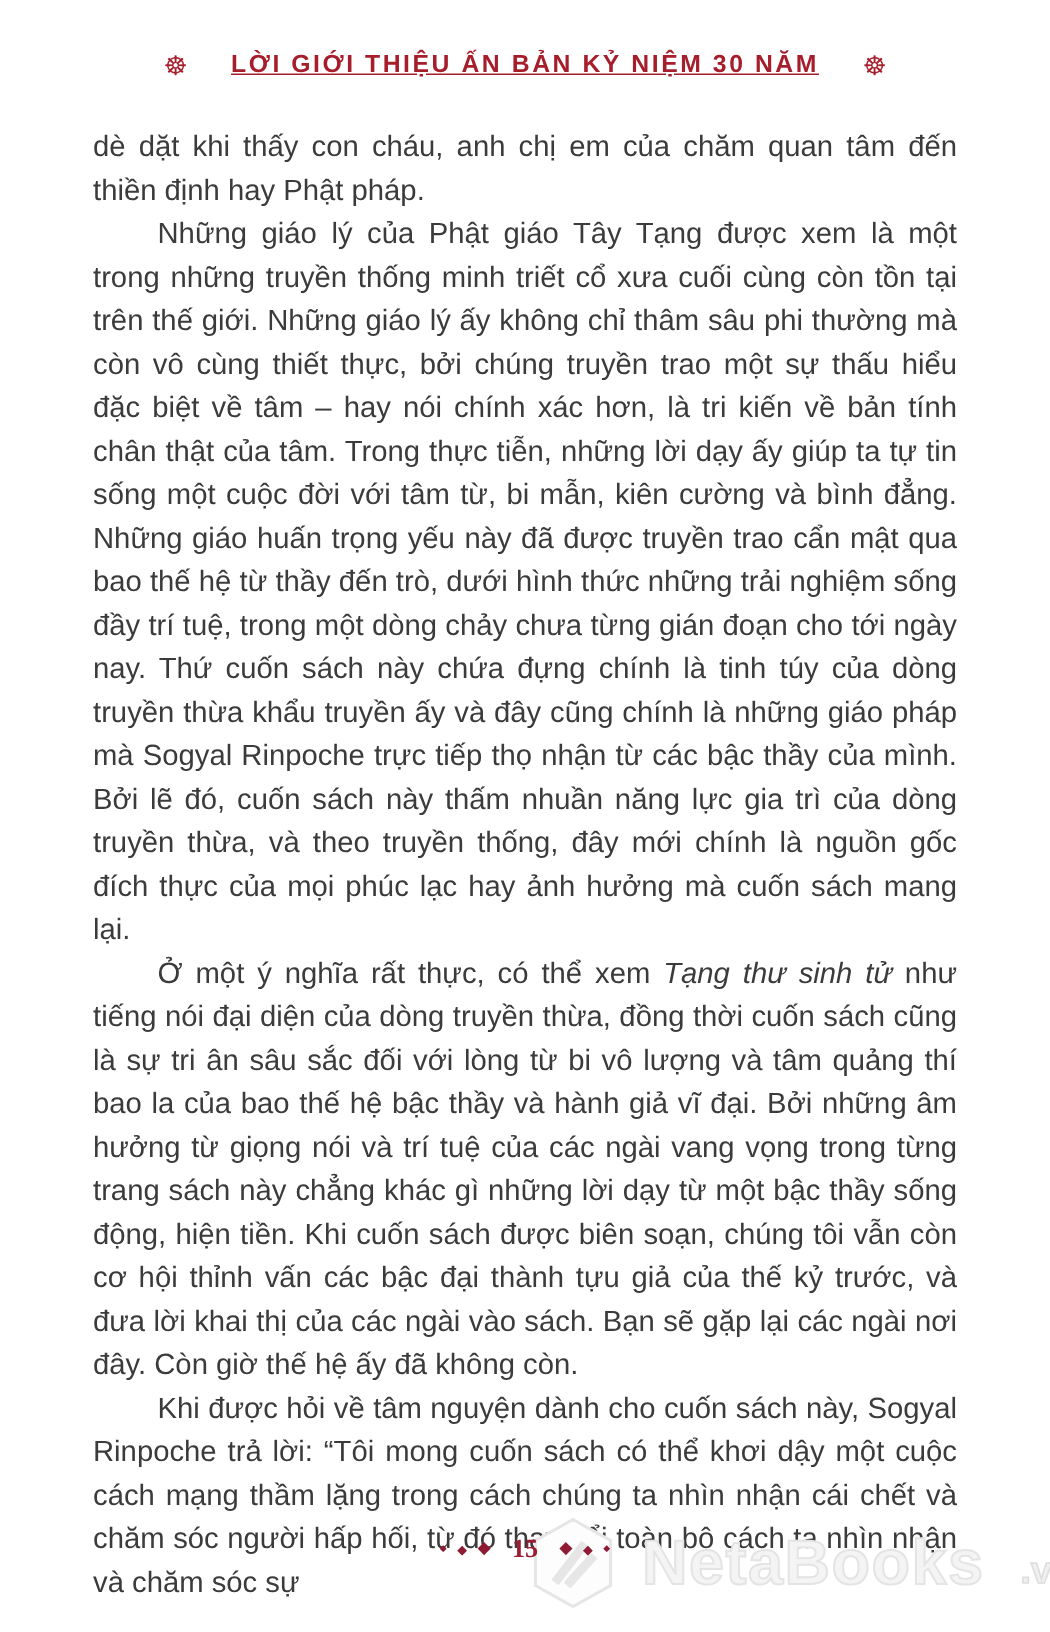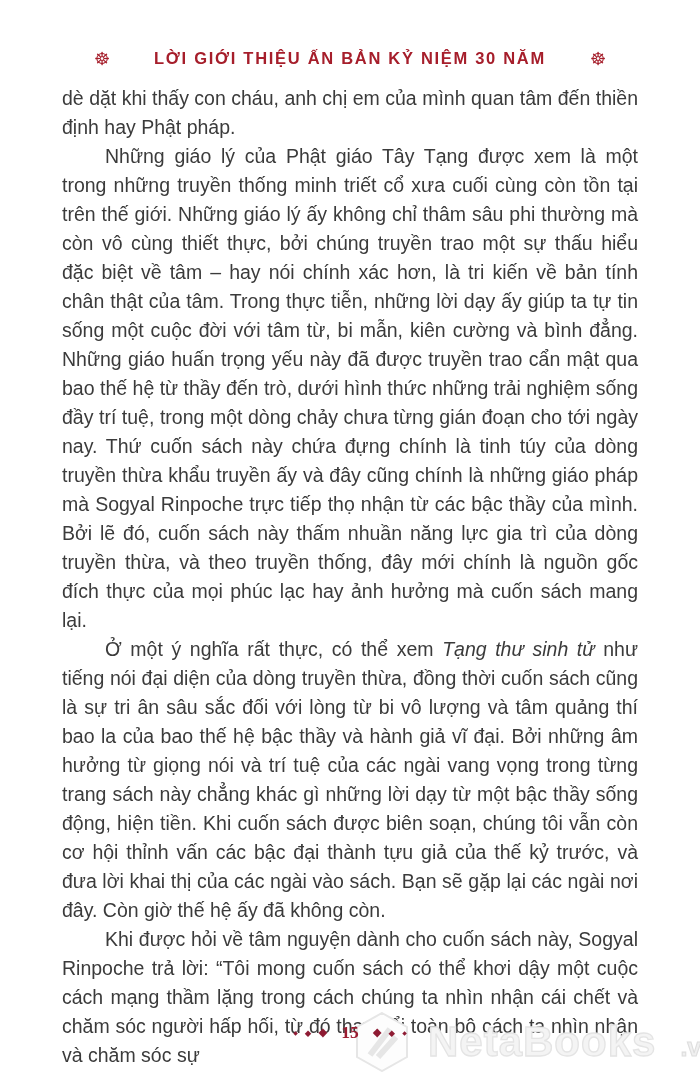--- a/index.html
+++ b/index.html
@@ -11,23 +11,23 @@
   }
   .page{position:absolute;inset:0;background:#ffffff;}
 
   
   .chapter-header{
     position:absolute;top:33px;left:0;right:0;
     display:flex;justify-content:center;align-items:center;gap:28px;
     color:#A61E2B;
   }
   .chapter-title{
-    margin:16px;
+    margin:1px;
     font-size:16.5px;font-weight:700;letter-spacing:1.7px;
-    color:#A61E2B;white-space:nowrap;
+    color:#A61E2B;white-space:nowrap;text-decoration:underline;
   }
   .wheel{font-size:18px;line-height:1;color:#A61E2B;}
 
   
   .body-text{
     position:absolute;top:84px;left:62px;width:576px;
     color:#3b3b3b;
     font-size:19.5px;line-height:29px;
     text-align:justify;
   }
@@ -75,21 +75,21 @@
 
 <div class="page">
 
   <header class="chapter-header">
     <span class="wheel">☸</span>
     <h1 class="chapter-title">LỜI GIỚI THIỆU ẤN BẢN KỶ NIỆM 30 NĂM</h1>
     <span class="wheel">☸</span>
   </header>
 
   <main class="body-text">
-    <p class="noindent">dè dặt khi thấy con cháu, anh chị em của mình quan tâm đến thiền định hay Phật pháp.</p>
+    <p class="noindent">dè dặt khi thấy con cháu, anh chị em của chăm quan tâm đến thiền định hay Phật pháp.</p>
     <p>Những giáo lý của Phật giáo Tây Tạng được xem là một trong những truyền thống minh triết cổ xưa cuối cùng còn tồn tại trên thế giới. Những giáo lý ấy không chỉ thâm sâu phi thường mà còn vô cùng thiết thực, bởi chúng truyền trao một sự thấu hiểu đặc biệt về tâm – hay nói chính xác hơn, là tri kiến về bản tính chân thật của tâm. Trong thực tiễn, những lời dạy ấy giúp ta tự tin sống một cuộc đời với tâm từ, bi mẫn, kiên cường và bình đẳng. Những giáo huấn trọng yếu này đã được truyền trao cẩn mật qua bao thế hệ từ thầy đến trò, dưới hình thức những trải nghiệm sống đầy trí tuệ, trong một dòng chảy chưa từng gián đoạn cho tới ngày nay. Thứ cuốn sách này chứa đựng chính là tinh túy của dòng truyền thừa khẩu truyền ấy và đây cũng chính là những giáo pháp mà Sogyal Rinpoche trực tiếp thọ nhận từ các bậc thầy của mình. Bởi lẽ đó, cuốn sách này thấm nhuần năng lực gia trì của dòng truyền thừa, và theo truyền thống, đây mới chính là nguồn gốc đích thực của mọi phúc lạc hay ảnh hưởng mà cuốn sách mang lại.</p>
     <p><span>Ở một ý nghĩa rất thực, có thể xem </span><em>Tạng thư sinh tử</em><span> như tiếng nói đại diện của dòng truyền thừa, đồng thời cuốn sách cũng là sự tri ân sâu sắc đối với lòng từ bi vô lượng và tâm quảng thí bao la của bao thế hệ bậc thầy và hành giả vĩ đại. Bởi những âm hưởng từ giọng nói và trí tuệ của các ngài vang vọng trong từng trang sách này chẳng khác gì những lời dạy từ một bậc thầy sống động, hiện tiền. Khi cuốn sách được biên soạn, chúng tôi vẫn còn cơ hội thỉnh vấn các bậc đại thành tựu giả của thế kỷ trước, và đưa lời khai thị của các ngài vào sách. Bạn sẽ gặp lại các ngài nơi đây. Còn giờ thế hệ ấy đã không còn.</span></p>
     <p>Khi được hỏi về tâm nguyện dành cho cuốn sách này, Sogyal Rinpoche trả lời: “Tôi mong cuốn sách có thể khơi dậy một cuộc cách mạng thầm lặng trong cách chúng ta nhìn nhận cái chết và chăm sóc người hấp hối, từ đó thay đổi toàn bộ cách ta nhìn nhận và chăm sóc sự</p>
   </main>
 
   <div class="watermark">
     <svg width="52" height="60" viewBox="0 0 52 60" aria-hidden="true">
       <polygon points="26,1 51,15 51,45 26,59 1,45 1,15" fill="#fdfdfd" stroke="#e6e6e6" stroke-width="2"></polygon>
       <path d="M14 43 L34 17" stroke="#e6e6e6" stroke-width="6" fill="none"></path>
       <path d="M22 45 L40 25" stroke="#e6e6e6" stroke-width="6" fill="none"></path>

